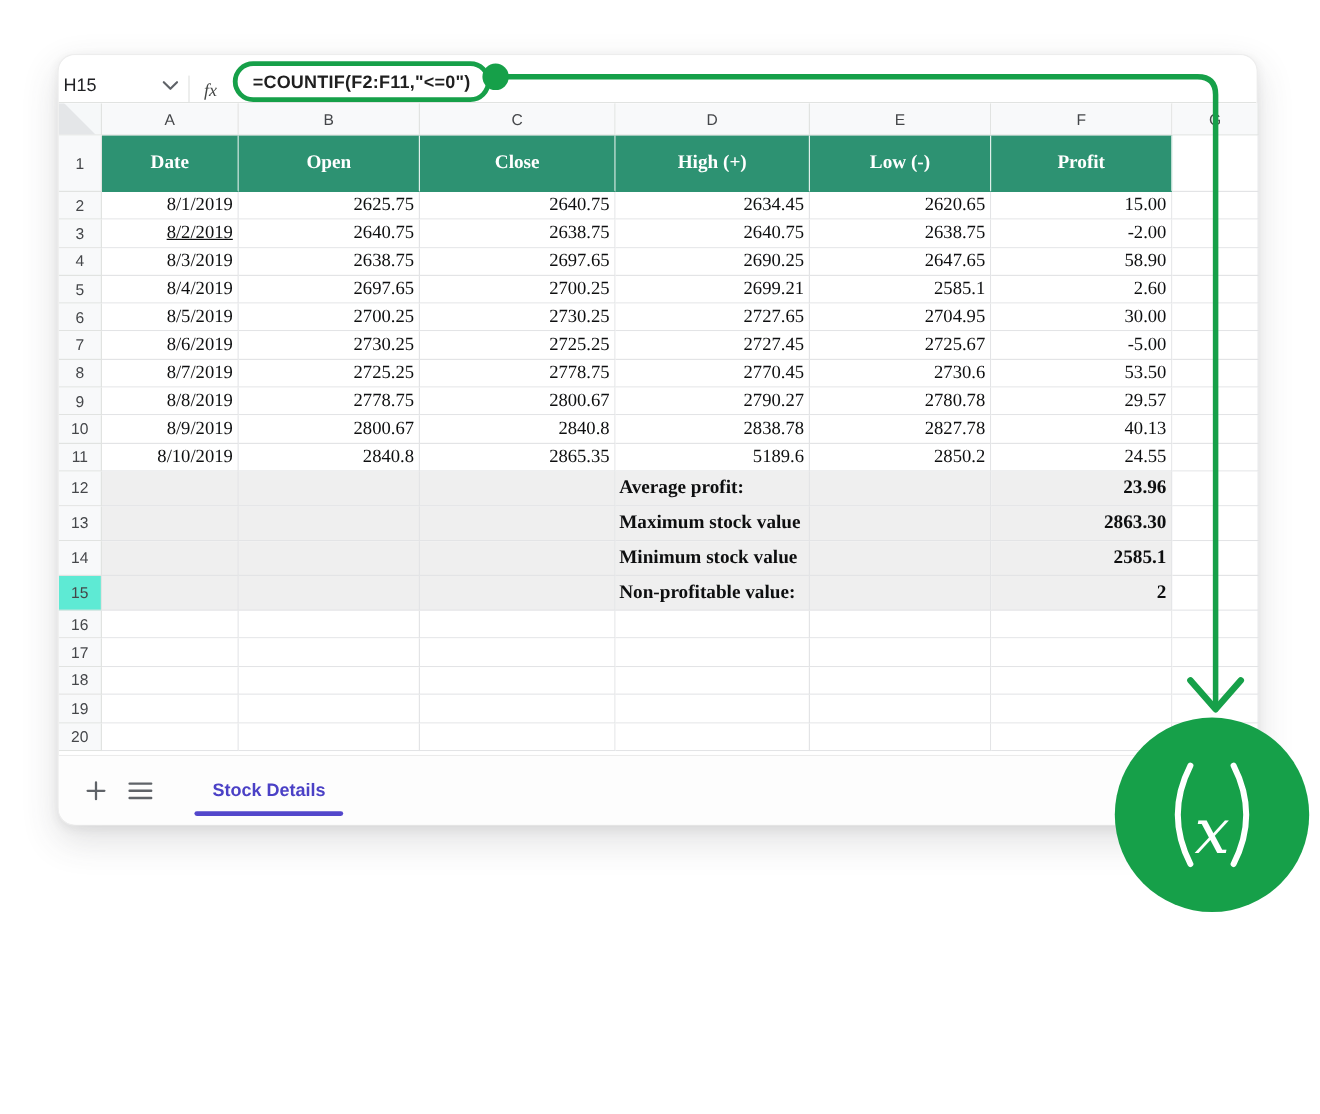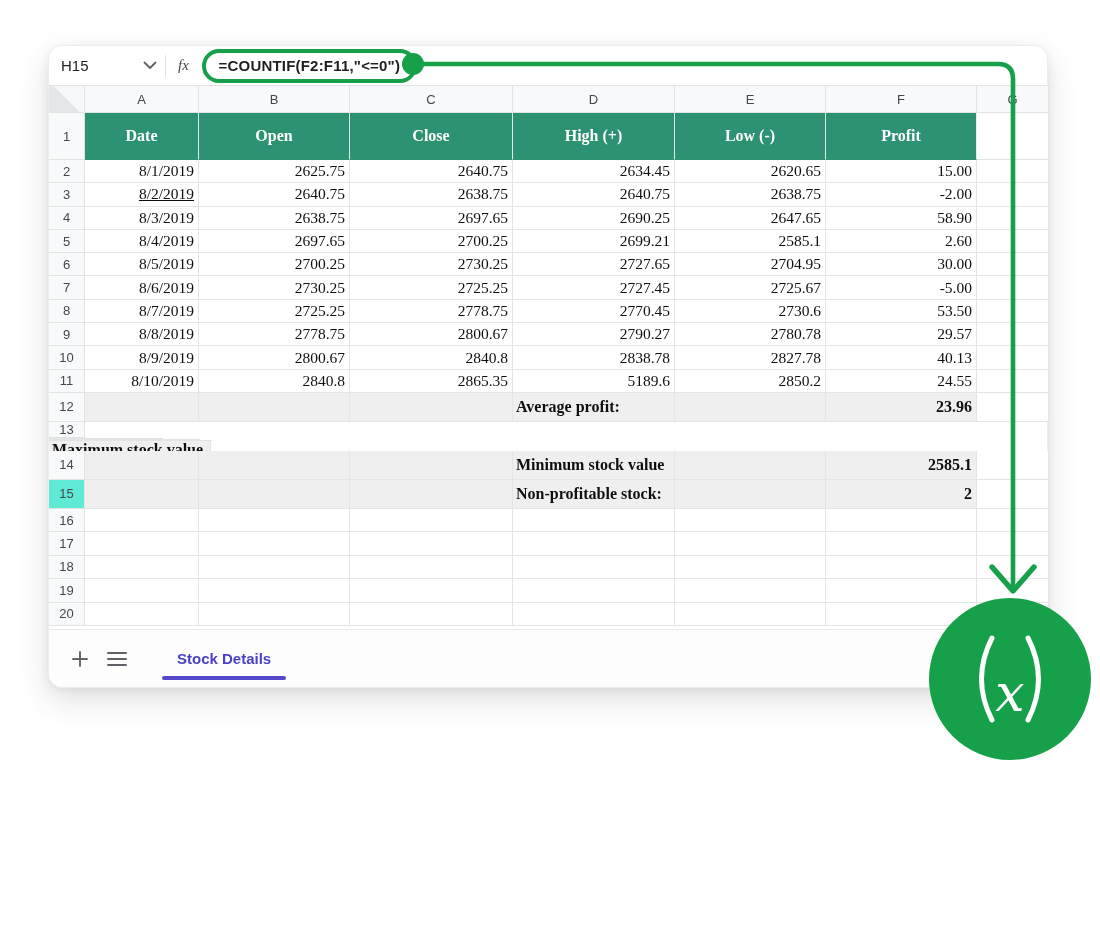--- a/index.html
+++ b/index.html
@@ -7,22 +7,22 @@
   body { width:1100px; height:928px; position:relative; font-family:"Liberation Sans", sans-serif; overflow:hidden; }
 
   .canvas { position:absolute; inset:0; }
 
   
   .window { position:absolute; left:48px; top:45px; width:1000px; height:643px;
             background:#fff; border-radius:14px; border:1px solid #ededed;
             box-shadow:0 12px 30px rgba(60,64,67,.16), 0 2px 8px rgba(60,64,67,.08); }
 
   
-  .toolbar { position:absolute; left:0; top:0; right:0; height:40px; display:flex; align-items:center;
-             border-bottom:1px solid #e1e3e1; border-radius:14px 14px 0 0; background:#fff; padding-left:12px; }
+  .toolbar { position:absolute; left:0; top:0; right:0; height:40px; display:flex; align-items:flex-end;
+             border-bottom:1px solid #e1e3e1; border-radius:14px 14px 0 0; background:#fff; padding-left:4px; }
   .name-box { width:96px; height:28px; display:flex; align-items:center; justify-content:space-between; cursor:pointer; }
   .name-box .ref { font-size:15px; color:#202124; }
   .tb-divider { width:1px; height:22px; background:#e1e3e1; margin-left:8px; }
   .fx { margin-left:12px; font-style:italic; font-size:15px; color:#444746; font-family:"Liberation Serif", serif; }
   .formula-pill { margin-left:13px; height:34px; width:215px; border:4px solid #16a049; border-radius:18px;
                   background:#fff; display:flex; align-items:center; justify-content:center; }
   .formula-text { font-size:15px; font-weight:bold; color:#1f1f1f; white-space:nowrap; letter-spacing:.2px; }
 
   
   #grid { position:absolute; left:0; top:40px; width:1000px; overflow:hidden; }
@@ -203,21 +203,21 @@
         <div class="grow" style="height: 29px;">
           <div class="gcell rhdr" style="width: 36px;">12</div>
           <div class="gcell sumbg" style="width: 114px;"></div>
           <div class="gcell sumbg" style="width: 151px;"></div>
           <div class="gcell sumbg" style="width: 163px;"></div>
           <div class="gcell sumbg sumlabel" style="width: 162px;">Average profit:</div>
           <div class="gcell sumbg" style="width: 151px;"></div>
           <div class="gcell sumbg sumval" style="width: 151px;">23.96</div>
           <div class="gcell plain" style="width: 72px;"></div>
         </div>
-        <div class="grow" style="height: 29px; flex-direction: column;">
+        <div class="grow" style="height: 29px;">
           <div class="gcell rhdr" style="width: 36px;">13</div>
           <div class="gcell sumbg" style="width: 114px;"></div>
           <div class="gcell sumbg" style="width: 151px;"></div>
           <div class="gcell sumbg" style="width: 163px;"></div>
           <div class="gcell sumbg sumlabel" style="width: 162px;">Maximum stock value</div>
           <div class="gcell sumbg" style="width: 151px;"></div>
           <div class="gcell sumbg sumval" style="width: 151px;">2863.30</div>
           <div class="gcell plain" style="width: 72px;"></div>
         </div>
         <div class="grow" style="height: 29px;">
@@ -228,21 +228,21 @@
           <div class="gcell sumbg sumlabel" style="width: 162px;">Minimum stock value</div>
           <div class="gcell sumbg" style="width: 151px;"></div>
           <div class="gcell sumbg sumval" style="width: 151px;">2585.1</div>
           <div class="gcell plain" style="width: 72px;"></div>
         </div>
         <div class="grow" style="height: 29px;">
           <div class="gcell rhdr active" style="width: 36px;">15</div>
           <div class="gcell sumbg" style="width: 114px;"></div>
           <div class="gcell sumbg" style="width: 151px;"></div>
           <div class="gcell sumbg" style="width: 163px;"></div>
-          <div class="gcell sumbg sumlabel" style="width: 162px;">Non-profitable stock:</div>
+          <div class="gcell sumbg sumlabel" style="width: 162px;">Non-profitable value:</div>
           <div class="gcell sumbg" style="width: 151px;"></div>
           <div class="gcell sumbg sumval" style="width: 151px;">2</div>
           <div class="gcell plain" style="width: 72px;"></div>
         </div>
         <div class="grow" style="height: 23.4px;">
           <div class="gcell rhdr" style="width: 36px;">16</div>
           <div class="gcell plain" style="width: 114px;"></div>
           <div class="gcell plain" style="width: 151px;"></div>
           <div class="gcell plain" style="width: 163px;"></div>
           <div class="gcell plain" style="width: 162px;"></div>

